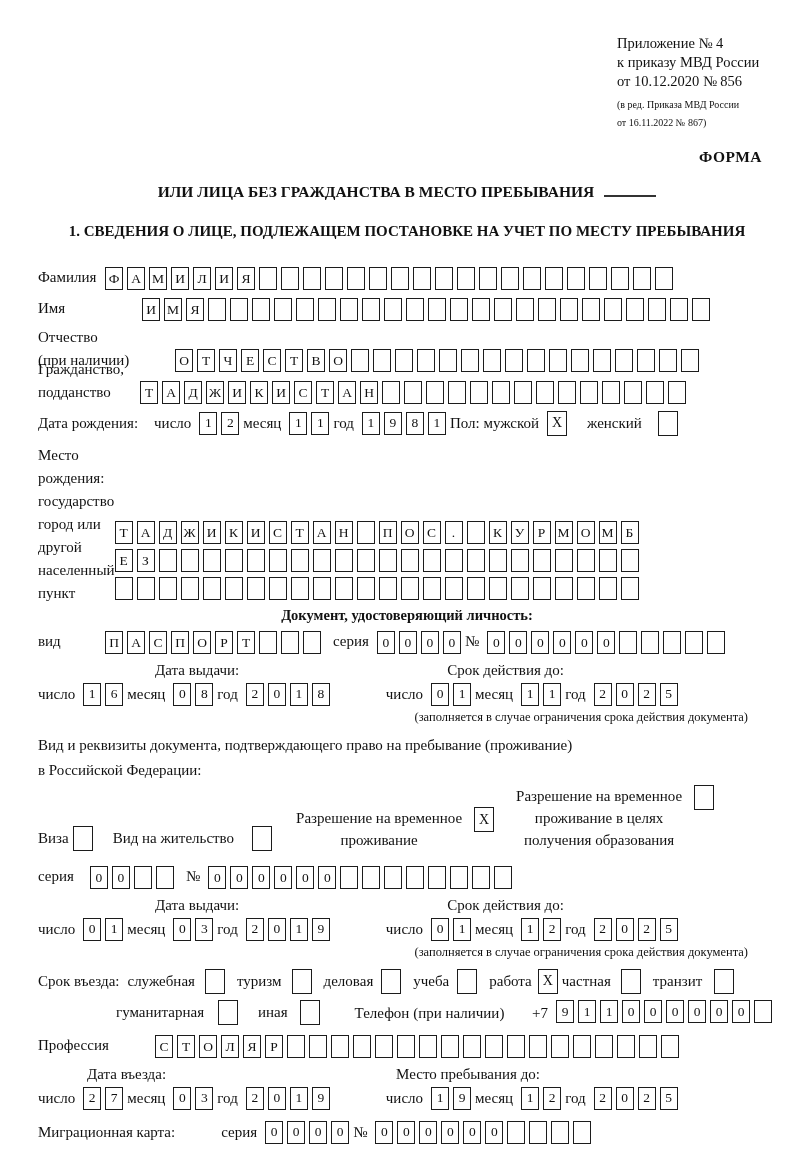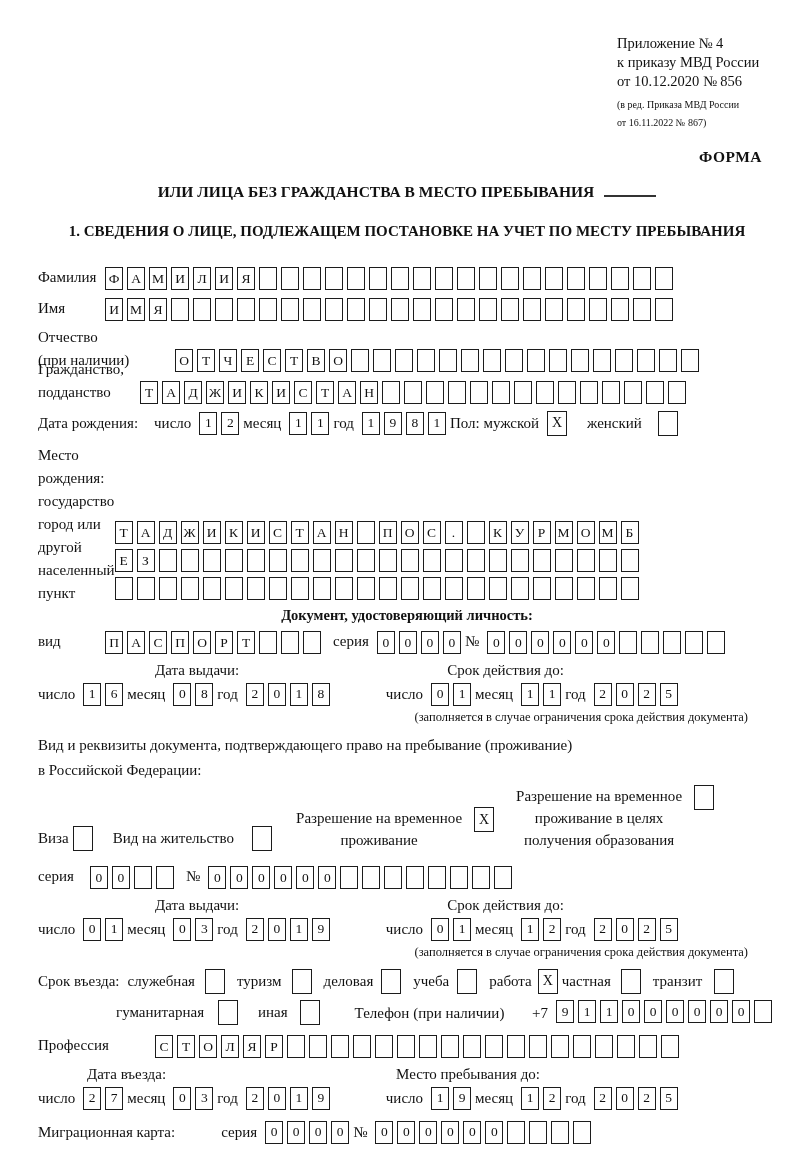--- a/index.html
+++ b/index.html
@@ -83,21 +83,21 @@
       <span class="cell"></span>
       <span class="cell"></span>
       <span class="cell"></span>
       <span class="cell"></span>
       <span class="cell"></span>
       <span class="cell"></span>
       <span class="cell"></span>
     </span>
 </div>
 
-<div class="row" style="margin-top:5px;">
+<div class="row" style="margin-top:5px;gap:37px;">
   <span class="lbl" style="width:67px;">Имя</span>
   <span class="cells">
       <span class="cell">И</span>
       <span class="cell">М</span>
       <span class="cell">Я</span>
       <span class="cell"></span>
       <span class="cell"></span>
       <span class="cell"></span>
       <span class="cell"></span>
       <span class="cell"></span>

